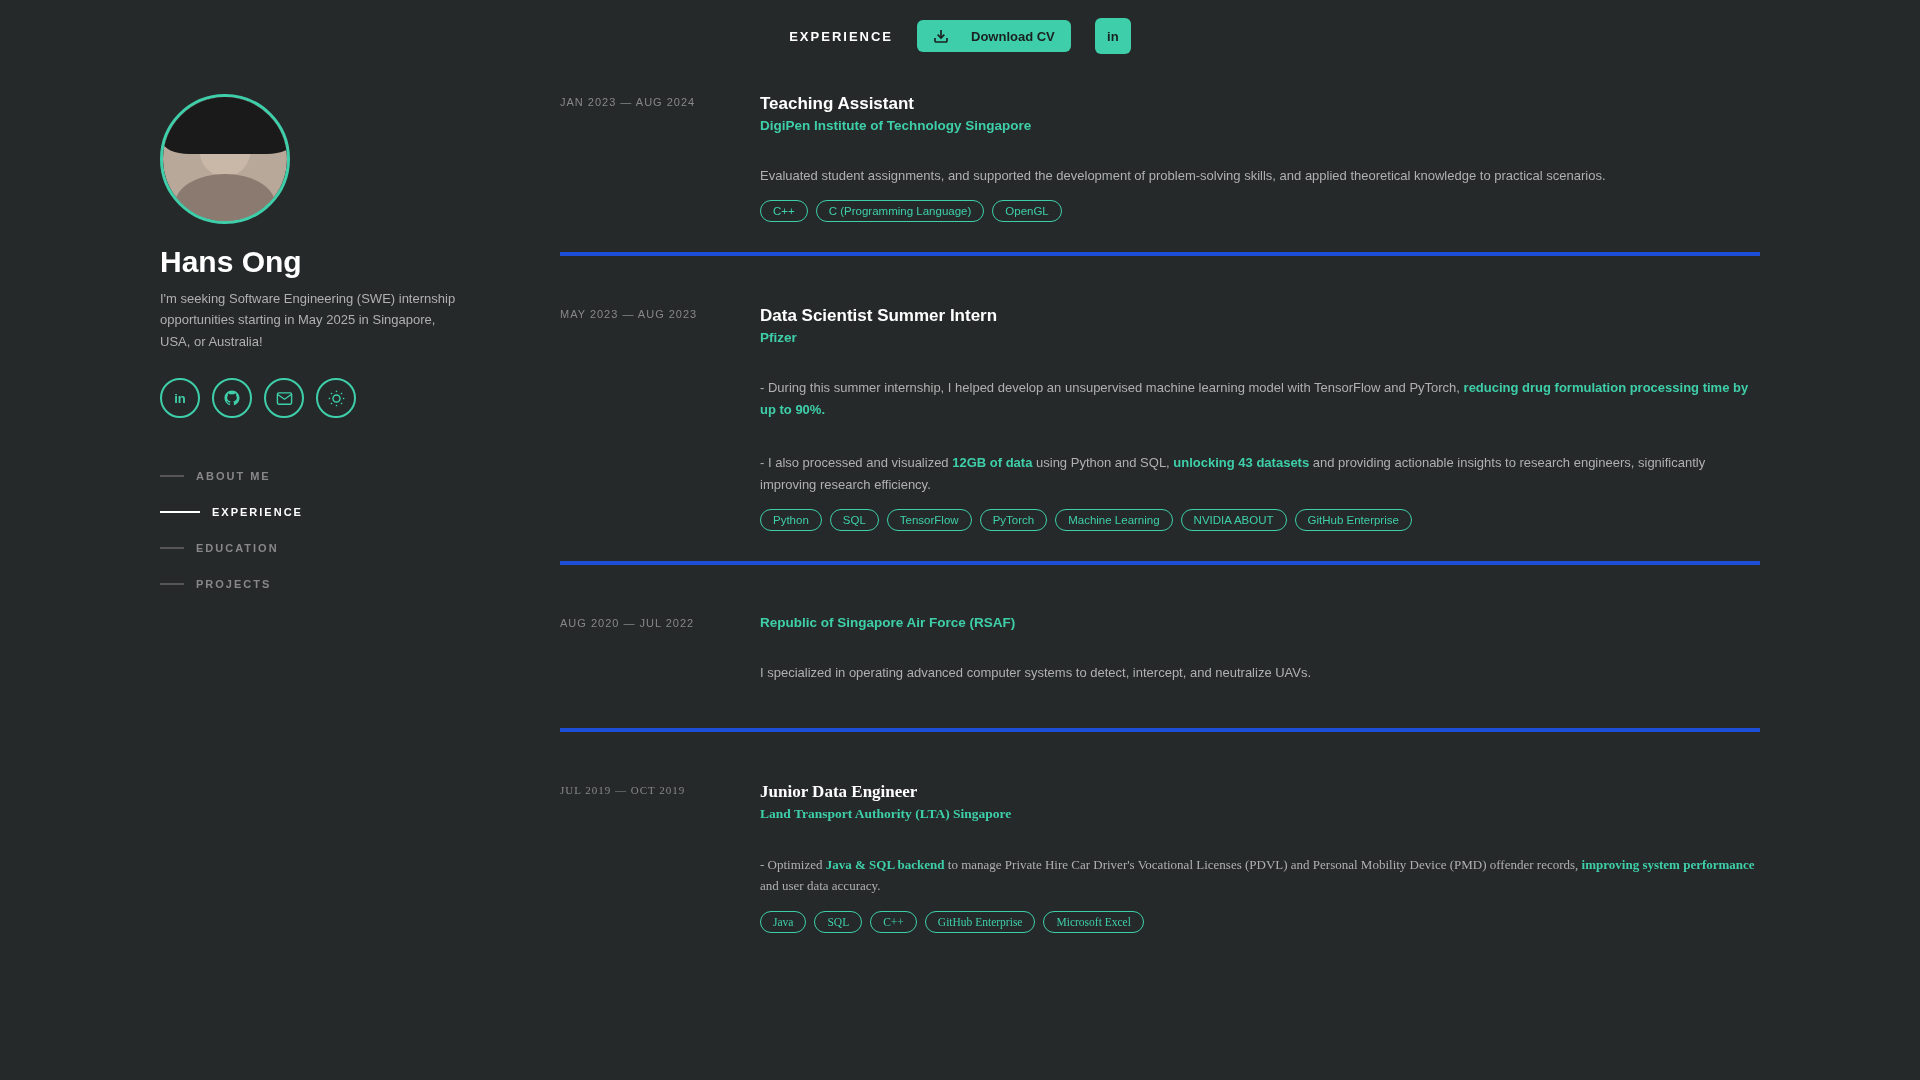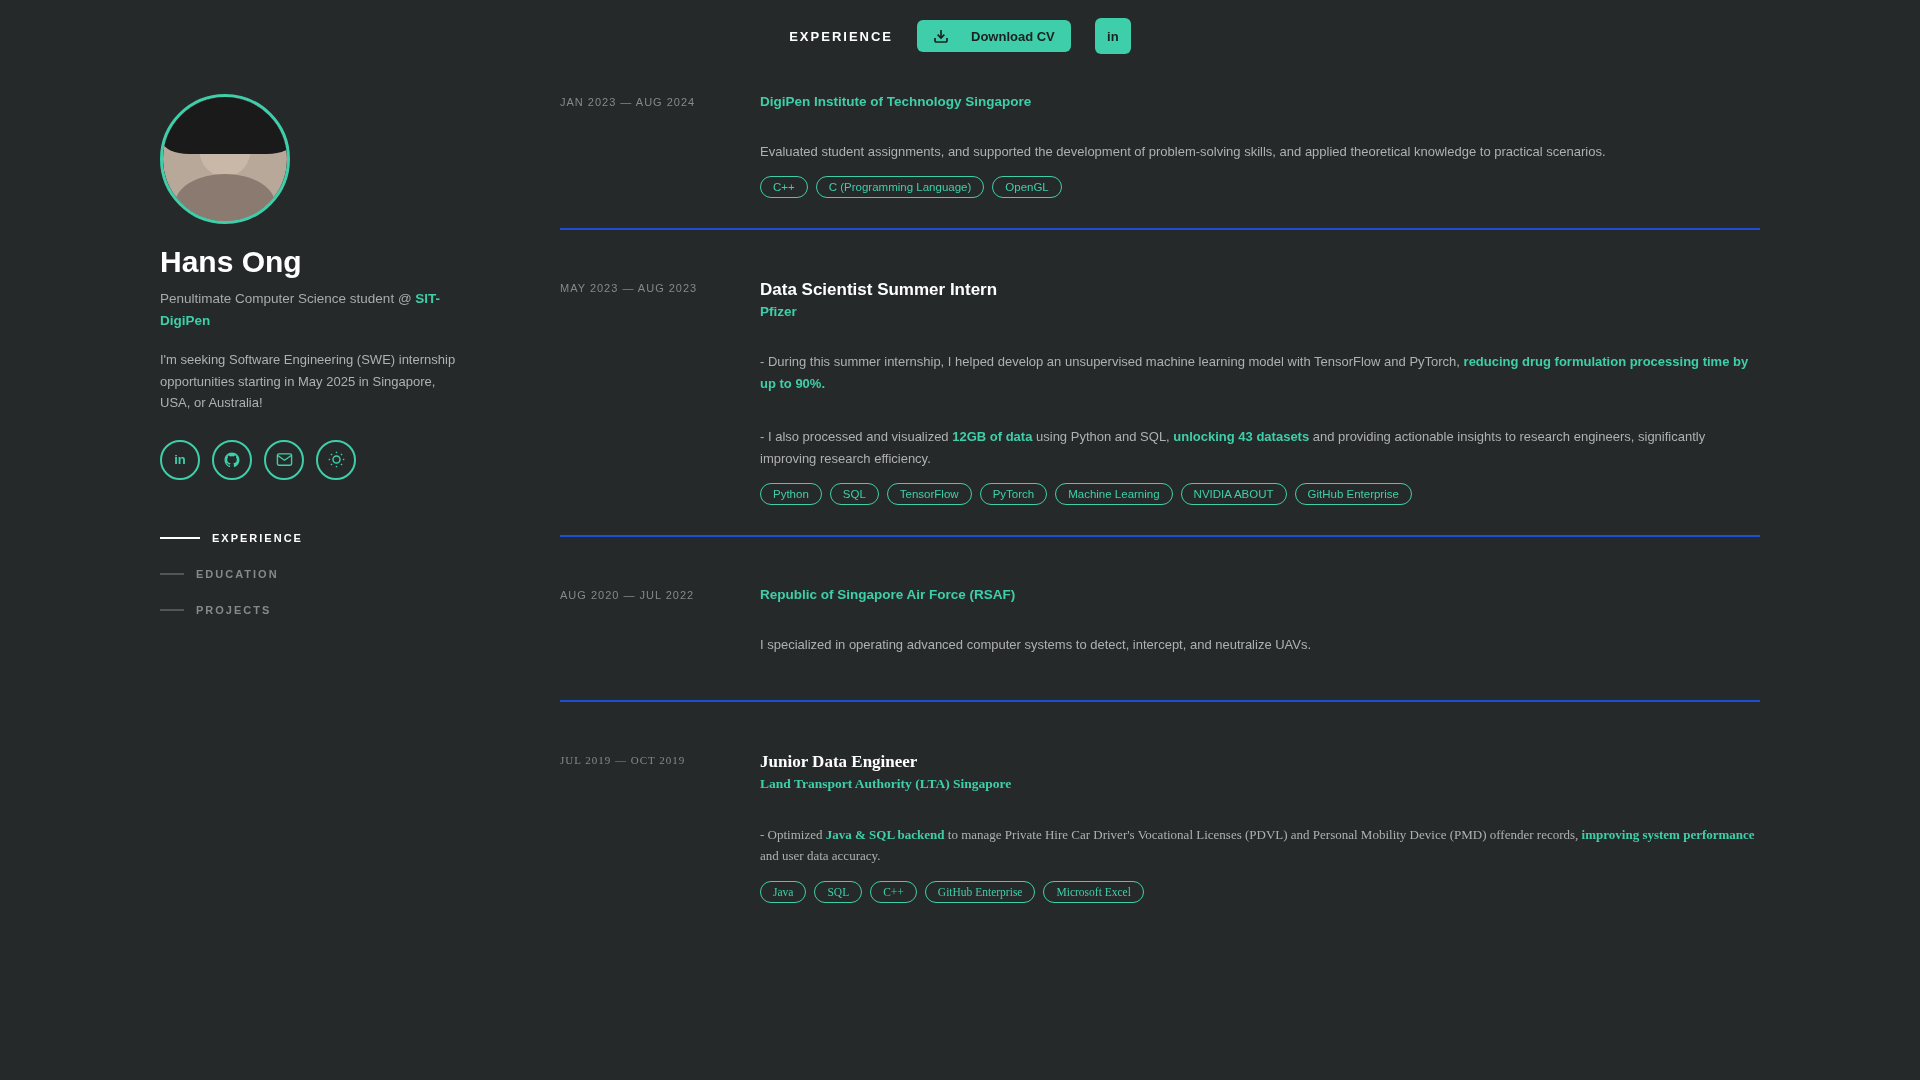--- a/index.html
+++ b/index.html
@@ -202,21 +202,21 @@
       flex: 1;
       padding-left: 60px;
     }
 
     
     .experience-entry {
       display: flex;
       gap: 40px;
       margin-bottom: 50px;
       padding-bottom: 30px;
-      border-bottom: 2px solid #1d4ed8;
+      border-bottom: 4px solid #1d4ed8;
     }
     .experience-entry:last-child {
       border-bottom: none;
       font-family: Liberation Serif, serif;
     }
     .entry-date {
       width: 160px;
       flex-shrink: 0;
       font-size: 11px;
       color: #888;
@@ -286,23 +286,20 @@
 <div class="main-layout">
 
   <aside class="sidebar">
     <div class="avatar-container">
       <div class="avatar-face">
         <div class="hair"></div>
       </div>
     </div>
 
     <h1 class="person-name">Hans Ong</h1>
-    <p class="person-subtitle">
-      Penultimate Computer Science student @ <span style="color:#3ecfaa;font-weight:600;">SIT-DigiPen</span>
-    </p>
     <p class="person-bio">I'm seeking Software Engineering (SWE) internship opportunities starting in May 2025 in Singapore, USA, or Australia!</p>
 
     <div class="social-icons">
       <button class="social-icon-btn">
         <span style="font-weight:900;font-size:13px;">in</span>
       </button>
       <button class="social-icon-btn">
         <svg width="18" height="18" viewBox="0 0 24 24" fill="#3ecfaa">
           <path d="M12 2C6.477 2 2 6.477 2 12c0 4.42 2.865 8.17 6.839 9.49.5.092.682-.217.682-.482 0-.237-.008-.866-.013-1.7-2.782.604-3.369-1.34-3.369-1.34-.454-1.156-1.11-1.463-1.11-1.463-.908-.62.069-.608.069-.608 1.003.07 1.531 1.03 1.531 1.03.892 1.529 2.341 1.087 2.91.832.092-.647.35-1.088.636-1.338-2.22-.253-4.555-1.11-4.555-4.943 0-1.091.39-1.984 1.029-2.683-.103-.253-.446-1.27.098-2.647 0 0 .84-.269 2.75 1.025A9.564 9.564 0 0112 6.844c.85.004 1.705.115 2.504.337 1.909-1.294 2.747-1.025 2.747-1.025.546 1.377.202 2.394.1 2.647.64.699 1.028 1.592 1.028 2.683 0 3.842-2.339 4.687-4.566 4.935.359.309.678.919.678 1.852 0 1.336-.012 2.415-.012 2.741 0 .267.18.578.688.48C19.138 20.167 22 16.418 22 12c0-5.523-4.477-10-10-10z"></path>
         </svg>
@@ -322,40 +319,45 @@
             <line x1="18.36" y1="18.36" x2="19.78" y2="19.78"></line>
           <line x1="1" y1="12" x2="3" y2="12"></line>
             <line x1="21" y1="12" x2="23" y2="12"></line>
           <line x1="4.22" y1="19.78" x2="5.64" y2="18.36"></line>
             <line x1="18.36" y1="5.64" x2="19.78" y2="4.22"></line>
         </svg>
       </button>
     </div>
 
     <nav class="nav-items">
+      <div class="nav-item">
+        <div class="nav-item-line short"></div>
+        <span class="nav-item-label">ABOUT ME</span>
+      </div>
       <div class="nav-item active">
         <div class="nav-item-line long"></div>
         <span class="nav-item-label" style="color:#ffffff;">EXPERIENCE</span>
       </div>
       <div class="nav-item">
         <div class="nav-item-line short"></div>
         <span class="nav-item-label">EDUCATION</span>
       </div>
       <div class="nav-item">
         <div class="nav-item-line short"></div>
         <span class="nav-item-label">PROJECTS</span>
       </div>
     </nav>
   </aside>
 
   <main class="content-area">
 
     <div class="experience-entry">
       <div class="entry-date">JAN 2023 — AUG 2024</div>
       <div class="entry-body">
+        <div class="entry-title">Teaching Assistant</div>
         <div class="entry-company">DigiPen Institute of Technology Singapore</div>
         <div class="entry-desc">Evaluated student assignments, and supported the development of problem-solving skills, and applied theoretical knowledge to practical scenarios.</div>
         <div class="tags">
           <span class="tag">C++</span>
           <span class="tag">C (Programming Language)</span>
           <span class="tag">OpenGL</span>
         </div>
       </div>
     </div>
 

